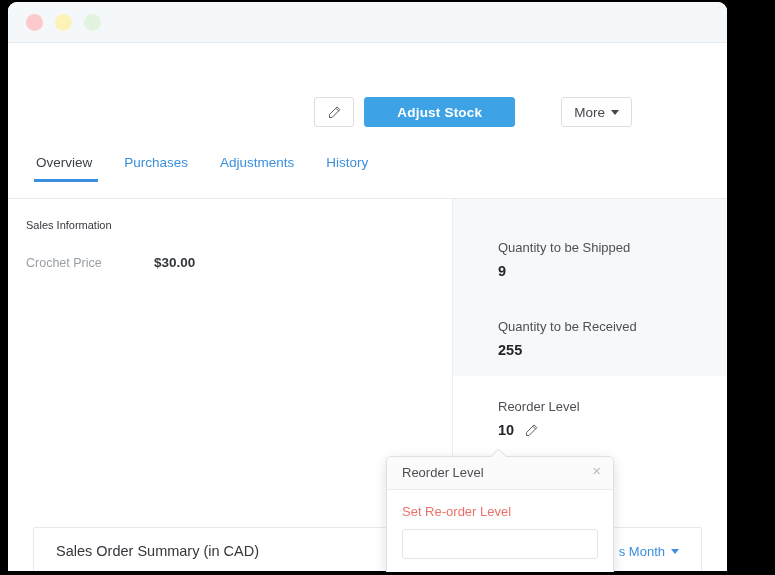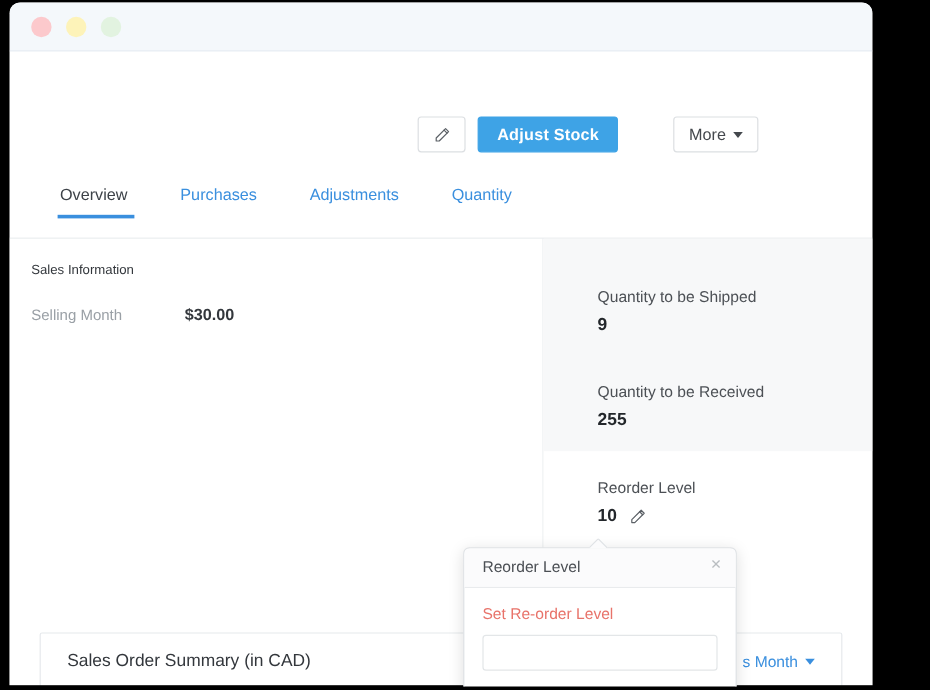--- a/index.html
+++ b/index.html
@@ -92,21 +92,21 @@
     user-select: none;
   }
   .btn-icon {
     width: 40px;
     height: 30px;
     background: #ffffff;
     border: 1px solid #dcdfe2;
   }
   .btn-primary {
     height: 30px;
-    padding: 0 15px;
+    padding: 0 32px;
     background: #3ea3e6;
     border: 1px solid #3ea3e6;
     color: #ffffff;
     font-weight: bold;
     letter-spacing: 0.2px;
   }
   .btn-default {
     height: 30px;
     padding: 0 12px;
     background: #ffffff;
@@ -120,24 +120,24 @@
     border-left: 4px solid transparent;
     border-right: 4px solid transparent;
     border-top: 5px solid #44484d;
     display: inline-block;
   }
   .pencil { display:block; }
 
   
   .tabs {
     position: absolute;
-    left: 32px;
+    left: 18px;
     top: 112px;
     display: flex;
-    gap: 12px;
+    gap: 0;
     align-items: flex-end;
   }
   .tab {
     font-size: 13.5px;
     color: #3a8fde;
     padding: 0 16px 12px 16px;
     cursor: pointer;
     white-space: nowrap;
     position: relative;
   }
@@ -411,30 +411,30 @@
           <span>More</span>
           <span class="caret"></span>
         </div>
       </div>
     </div>
 
     <div class="tabs">
       <div class="tab active">Overview</div>
       <div class="tab">Purchases</div>
       <div class="tab">Adjustments</div>
-      <div class="tab">Quantity</div>
+      <div class="tab">History</div>
     </div>
     <div class="tabs-rule"></div>
 
     <div class="content">
 
       <div class="left-col">
         <div class="section-title">Sales Information</div>
         <div class="field-row">
-          <span class="field-label">Selling Month</span>
+          <span class="field-label">Crochet Price</span>
           <span class="field-value">$30.00</span>
         </div>
       </div>
 
       <div class="divider-v"></div>
 
       <div class="right-col">
         <div class="stat-panel"></div>
 
         <div class="stat s1">

